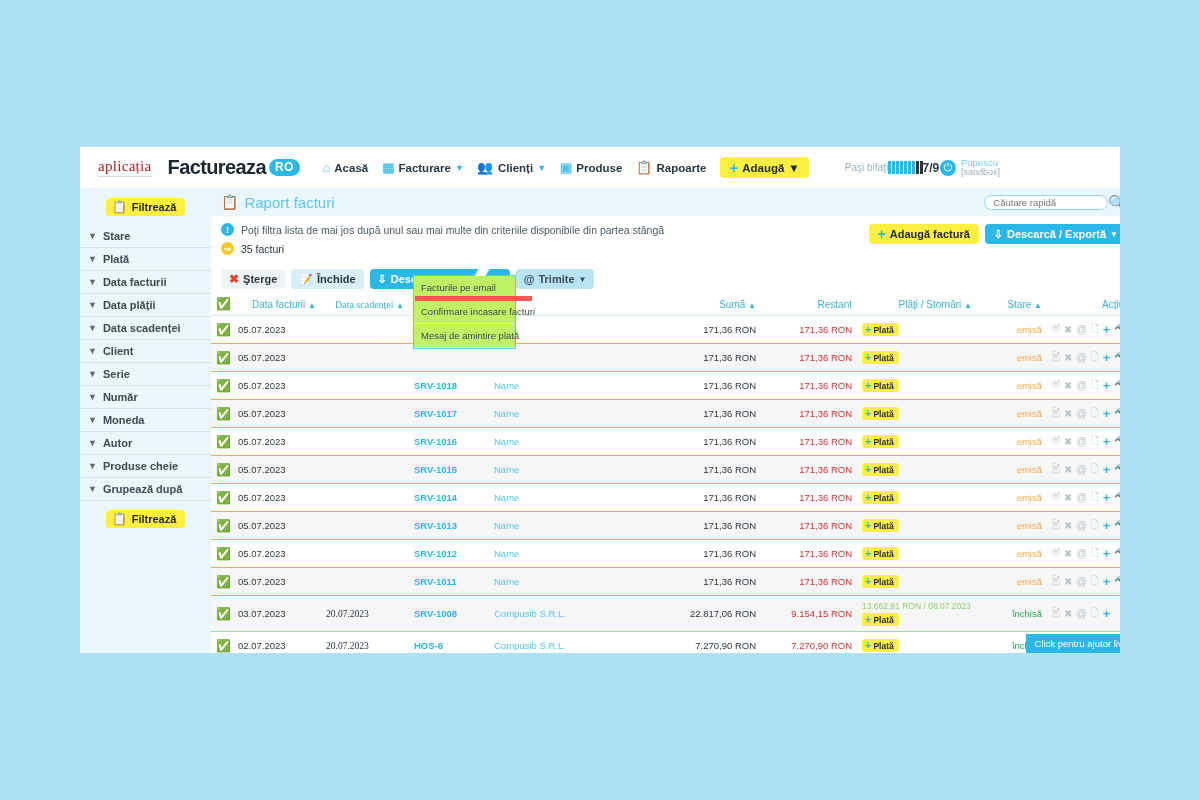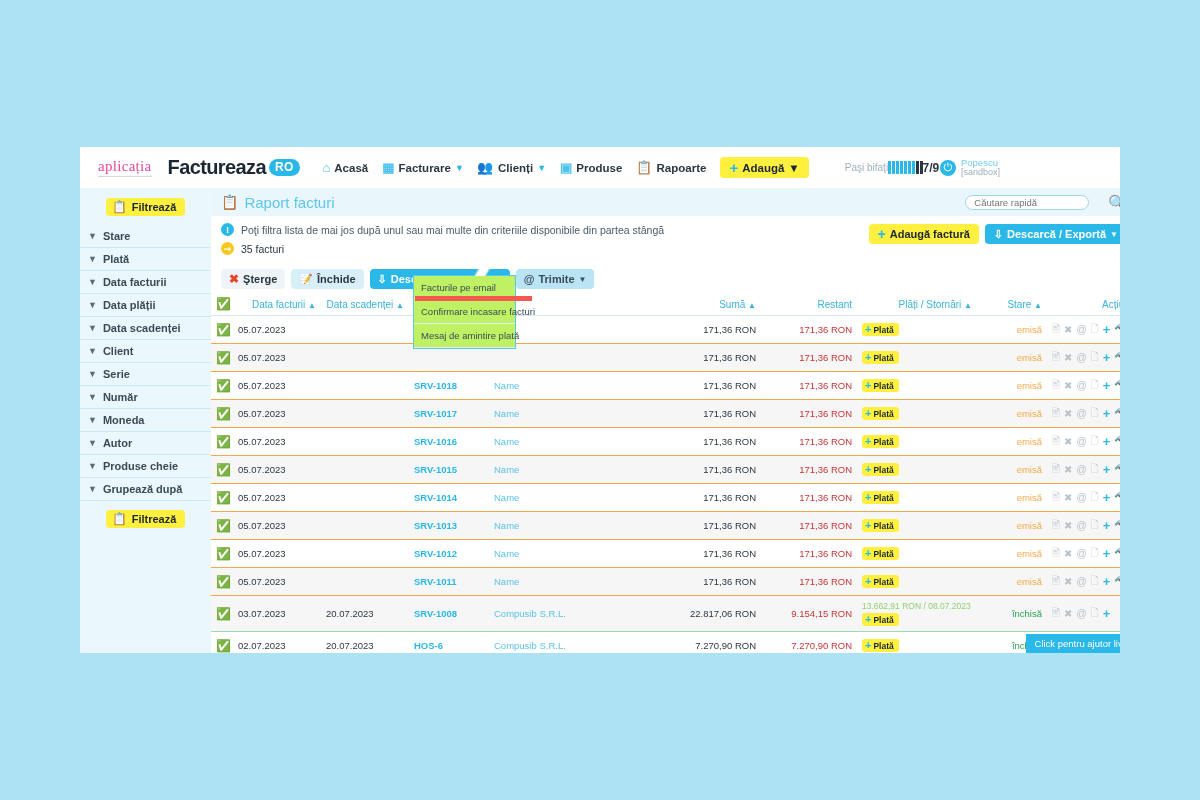--- a/index.html
+++ b/index.html
@@ -19,21 +19,21 @@
 
   
   .topnav {
     height: 41px;
     background: #ffffff;
     display: flex; align-items: center;
     padding: 0 14px 0 18px;
     position: relative;
   }
   .logo-aplicatia {
-    color: #ec4899; font-size: 15px; letter-spacing: .3px;
+    color: #b91c1c; font-size: 15px; letter-spacing: .3px;
     border-bottom: 1px solid #d8d8d8; padding-bottom: 1px;
     margin-right: 16px; font-family: "Liberation Serif", serif;
   }
   .logo-main {
     font-size: 20px; font-weight: bold; color: #1b2733;
     letter-spacing: -.6px; display: flex; align-items: center;
   }
   .logo-ro {
     background: #29b8e8; color: #fff; font-size: 12px; font-weight: bold;
     border-radius: 9px; padding: 1px 7px 2px 6px; margin-left: 3px;
@@ -91,21 +91,21 @@
 
   
   .content { flex: 1; background: #ffffff; position: relative; }
   .page-head {
     background: #e9f7fd; height: 28px; display: flex; align-items: center;
     padding: 0 10px; justify-content: space-between;
   }
   .page-title {
     font-size: 15px; color: #5ec6ec; display: flex; align-items: center; gap: 6px;
   }
-  .search-box { display: flex; align-items: center; gap: 19px; }
+  .search-box { display: flex; align-items: center; gap: 0; }
   .search-input {
     width: 124px; height: 15px; border: 1px solid #9fd5ea; border-radius: 9px;
     font-size: 9.5px; color: #8a9aa5; padding: 0 8px; background: #fff;
     font-family: "Liberation Sans", sans-serif; outline: none;
   }
   .search-icon { color: #29b8e8; font-size: 15px; line-height: 1; }
 
   .infobar { padding: 7px 10px 4px; }
   .inforow { display: flex; align-items: center; gap: 7px; margin-bottom: 6px; }
   .info-ic {
@@ -171,21 +171,21 @@
   thead th .sortc { font-size: 8px; color: #39b2dd; }
   tbody td {
     font-size: 9.5px; color: #2a3742; padding: 5px 5px;
     border-bottom: 1px solid #f3a949; vertical-align: middle; height: 21px;
   }
   tr.alt td { background: #f6f6f6; }
   tr.st-inchisa td { border-bottom-color: #9ed9b4; }
 
   .c-check { width: 22px; text-align: center; }
   .c-data { width: 88px; }
-  .c-scad { width: 88px; }
+  .c-scad { width: 88px; font-family: Liberation Serif, serif; }
   .c-serie { width: 80px; }
   .c-client { width: 150px; }
   .c-suma { width: 122px; text-align: right; }
   .c-rest { width: 96px; text-align: right; }
   .c-plati { width: 120px; margin-left: 32px; }
   .c-stare { width: 70px; text-align: right; }
   .c-act { width: 90px; }
 
   td.c-suma, td.c-rest, td.c-stare { text-align: right; }
   th.c-suma, th.c-rest, th.c-stare { text-align: right; }

